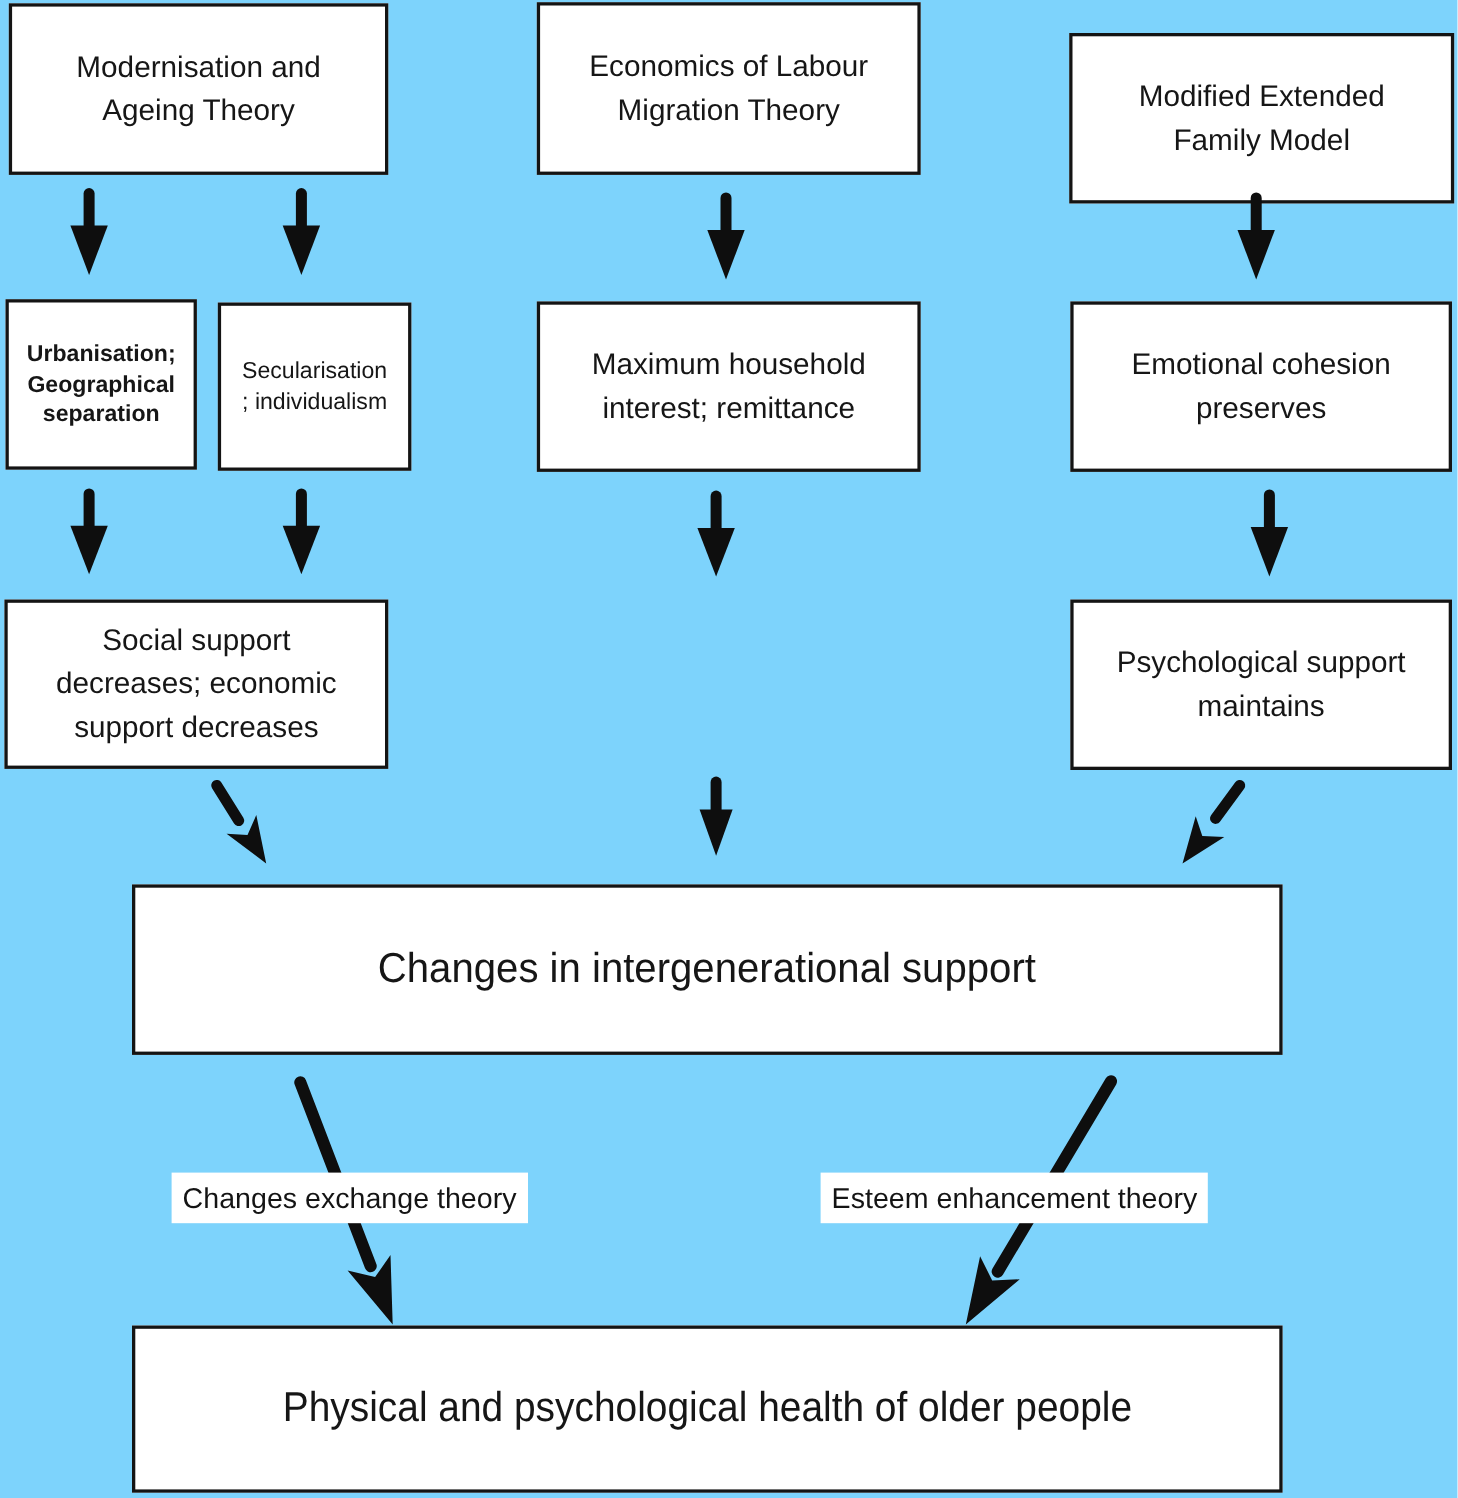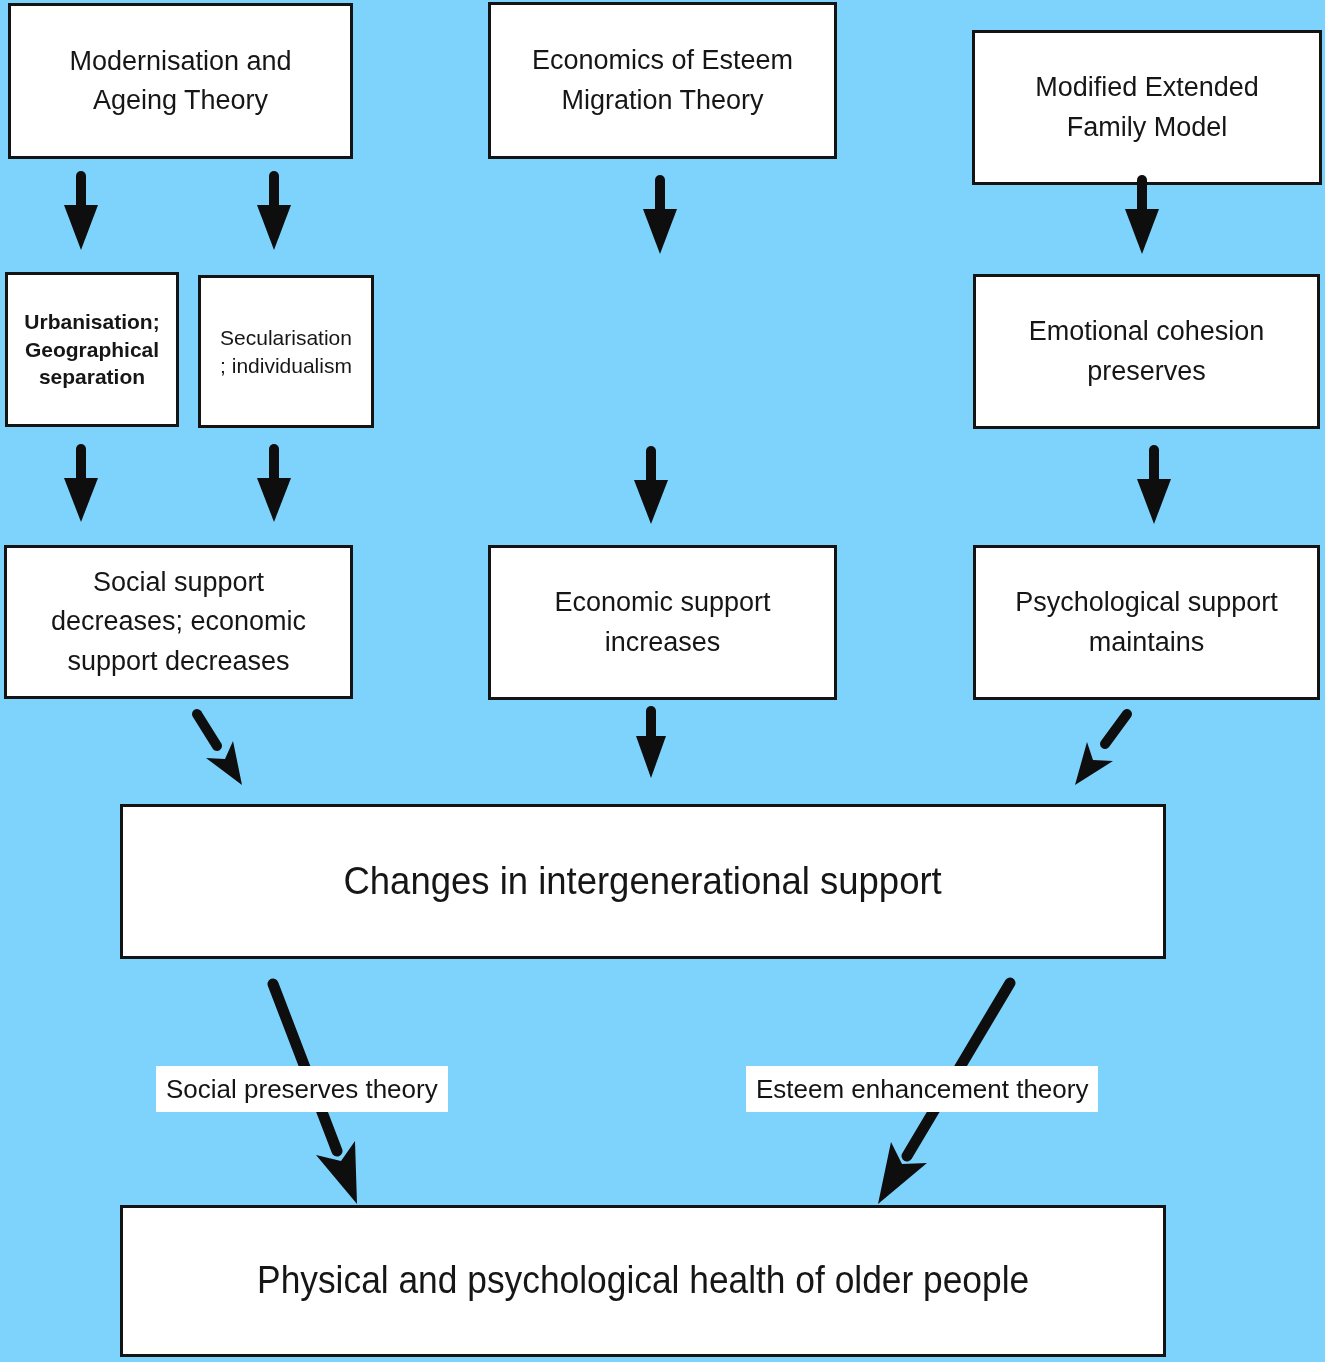--- a/index.html
+++ b/index.html
@@ -49,43 +49,43 @@
   }
 </style>
 </head>
 <body>
 
 <div class="canvas">
 
   <div class="node toprow" style="left:8px;top:3px;width:345px;height:156px;">Modernisation and
 Ageing Theory</div>
 
-  <div class="node toprow" style="left:488px;top:2px;width:349px;height:157px;">Economics of Esteem
+  <div class="node toprow" style="left:488px;top:2px;width:349px;height:157px;">Economics of Labour
 Migration Theory</div>
 
   <div class="node toprow" style="left:972px;top:2px;width:350px;height:155px;margin-top:28px;">Modified Extended
 Family Model</div>
 
   <div class="node small" style="left:5px;top:272px;width:174px;height:155px;font-weight:bold;">Urbanisation;
 Geographical
 separation</div>
 
   <div class="node small" style="left:198px;top:275px;width:176px;height:153px;">Secularisation
 ; individualism</div>
 
+  <div class="node" style="left:488px;top:274px;width:349px;height:155px;">Maximum household
+interest; remittance</div>
 
   <div class="node" style="left:973px;top:274px;width:347px;height:155px;">Emotional cohesion
 preserves</div>
 
   <div class="node" style="left:4px;top:545px;width:349px;height:154px;">Social support
 decreases; economic
 support decreases</div>
 
-  <div class="node" style="left:488px;top:545px;width:349px;height:155px;">Economic support
-increases</div>
 
   <div class="node" style="left:973px;top:545px;width:347px;height:155px;">Psychological support
 maintains</div>
 
   <div class="node wide" style="left:120px;top:804px;width:1046px;height:155px;">
     <span class="squeeze">Changes in intergenerational support</span>
   </div>
 
   <div class="node wide" style="left:120px;top:1205px;width:1046px;height:152px;">
     <span class="squeeze more">Physical and psychological health of older people</span>
@@ -143,17 +143,17 @@
     <g>
       <line class="thick" x1="273" y1="984" x2="337" y2="1151"></line>
       <polygon points="357,1204 355,1141 341,1161 316,1155"></polygon>
     </g>
     <g>
       <line class="thick" x1="1010" y1="983" x2="907" y2="1156"></line>
       <polygon points="878,1204 891,1142 902,1164 927,1163"></polygon>
     </g>
   </svg>
 
-  <div class="edge-label" style="left:156px;top:1066px;">Social preserves theory</div>
+  <div class="edge-label" style="left:156px;top:1066px;">Changes exchange theory</div>
 
   <div class="edge-label" style="left:746px;top:1066px;">Esteem enhancement theory</div>
 
 </div>
 
 </body></html>

